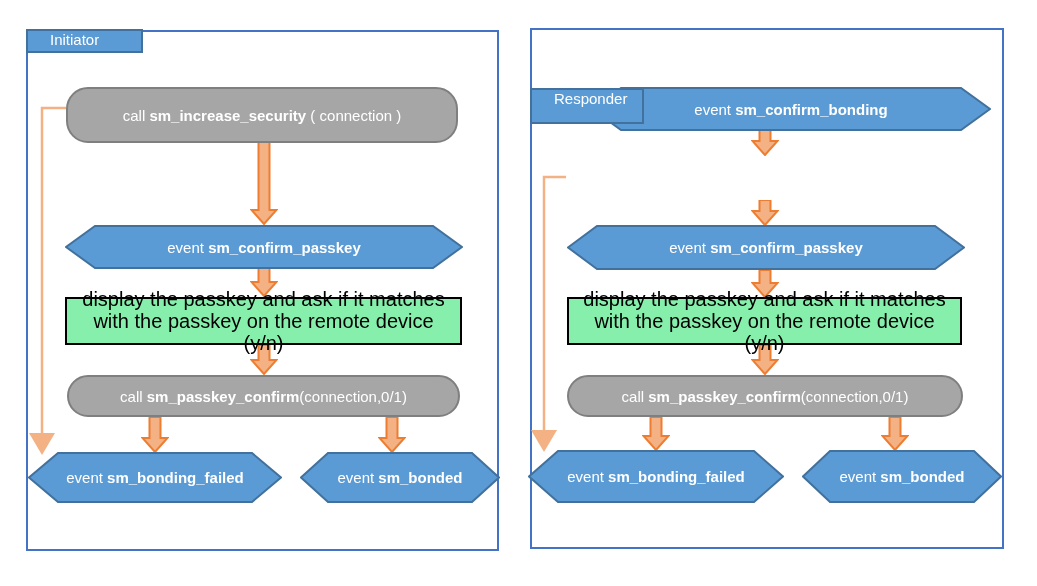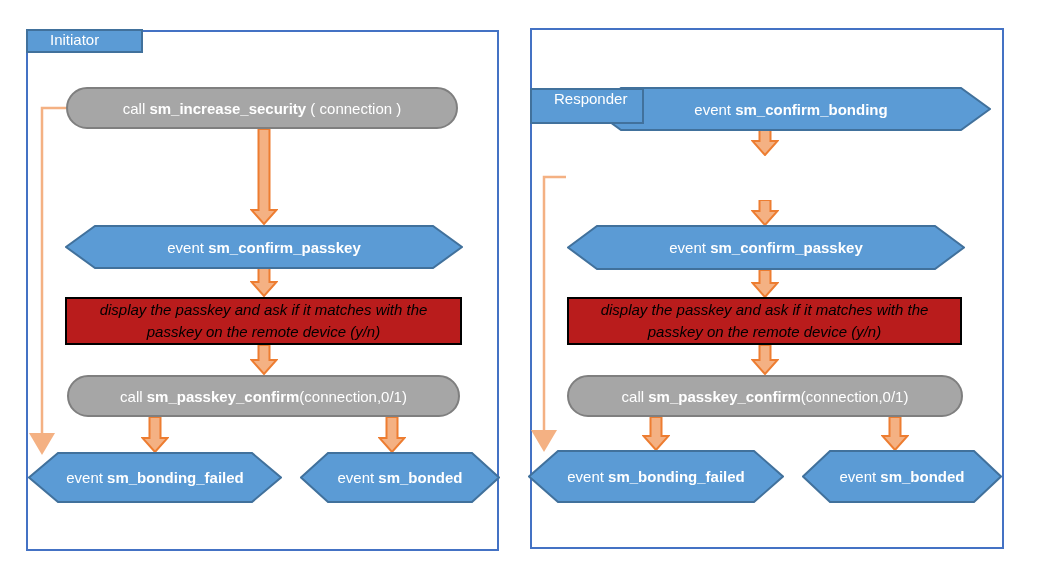--- a/index.html
+++ b/index.html
@@ -12,21 +12,21 @@
   }
   .tab{
     position:absolute;background:#5B9BD5;border:2px solid #41719C;box-sizing:border-box;
     color:#ffffff;font-size:15px;display:flex;align-items:flex-start;padding-left:22px;z-index:5;
   }
   .node{position:absolute;box-sizing:border-box;display:flex;align-items:center;justify-content:center;text-align:center;z-index:3;}
   .pill{
     background:#A6A6A6;border:2px solid #7F7F7F;border-radius:22px;color:#ffffff;font-size:15px;
   }
   .whitebox{
-    background:#b91c1c;border:2px solid #000000;color:#000000;font-size:15px;line-height:22px;font-style:italic;
+    background:#86efac;border:2px solid #000000;color:#000000;font-size:20px;line-height:22px;
   }
   .hexwrap{color:#ffffff;font-size:15px;}
   .hexwrap svg{position:absolute;left:0;top:0;}
   .hexwrap .lbl{position:relative;z-index:2;}
   .arrow{position:absolute;z-index:2;}
   .conn{position:absolute;z-index:1;}
   b{font-weight:bold;}
 </style>
 </head>
 <body>
@@ -36,21 +36,21 @@
   <div class="panel" style="left:26px;top:30px;width:473px;height:521px;"></div>
   <div class="tab" style="left:26px;top:29px;width:117px;height:24px;">
     <span>Initiator</span>
   </div>
 
   <svg class="conn" style="left:28px;top:100px;" width="44" height="356">
     <polyline points="38,8 14,8 14,333" fill="none" stroke="#F4B183" stroke-width="2.5"></polyline>
     <polygon points="1,333 27,333 14,355" fill="#F4B183"></polygon>
   </svg>
 
-  <div class="node pill" style="left:66px;top:87px;width:392px;height:42px;">
+  <div class="node pill" style="left:66px;top:87px;width:392px;height:56px;">
     <span class="lbl"><span>call </span><b>sm_increase_security</b><span> ( connection )</span></span>
   </div>
 
   <svg class="arrow" style="left:250px;top:129px;" width="28" height="96">
     <polygon points="8.5,0 19.5,0 19.5,81 26.5,81 14,95 1.5,81 8.5,81" fill="#F4B183" stroke="#ED7D31" stroke-width="2"></polygon>
   </svg>
 
   <div class="node hexwrap" style="left:65px;top:225px;width:398px;height:44px;">
     <svg width="398" height="44">
       <polygon points="30,1 368,1 397,22 368,43 30,43 1,22" fill="#5B9BD5" stroke="#41719C" stroke-width="2"></polygon>

